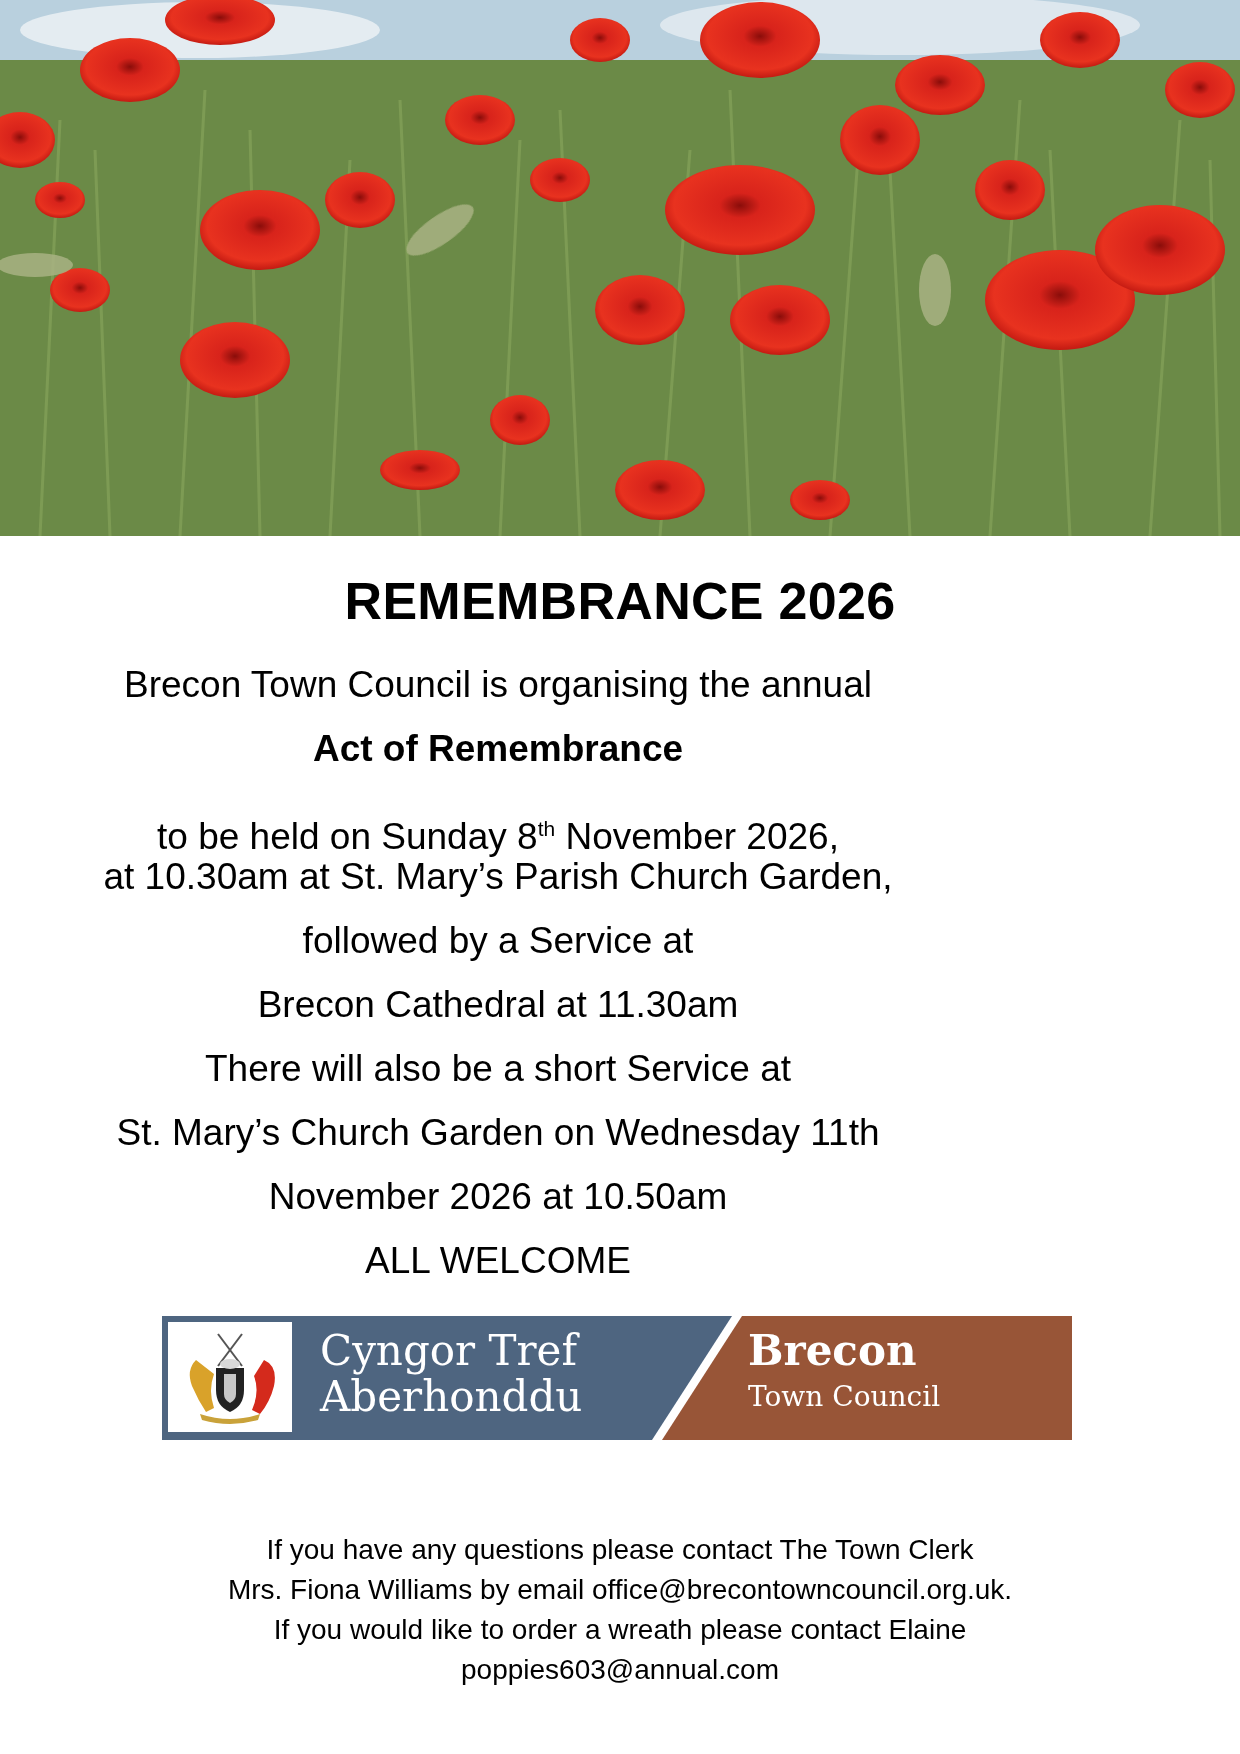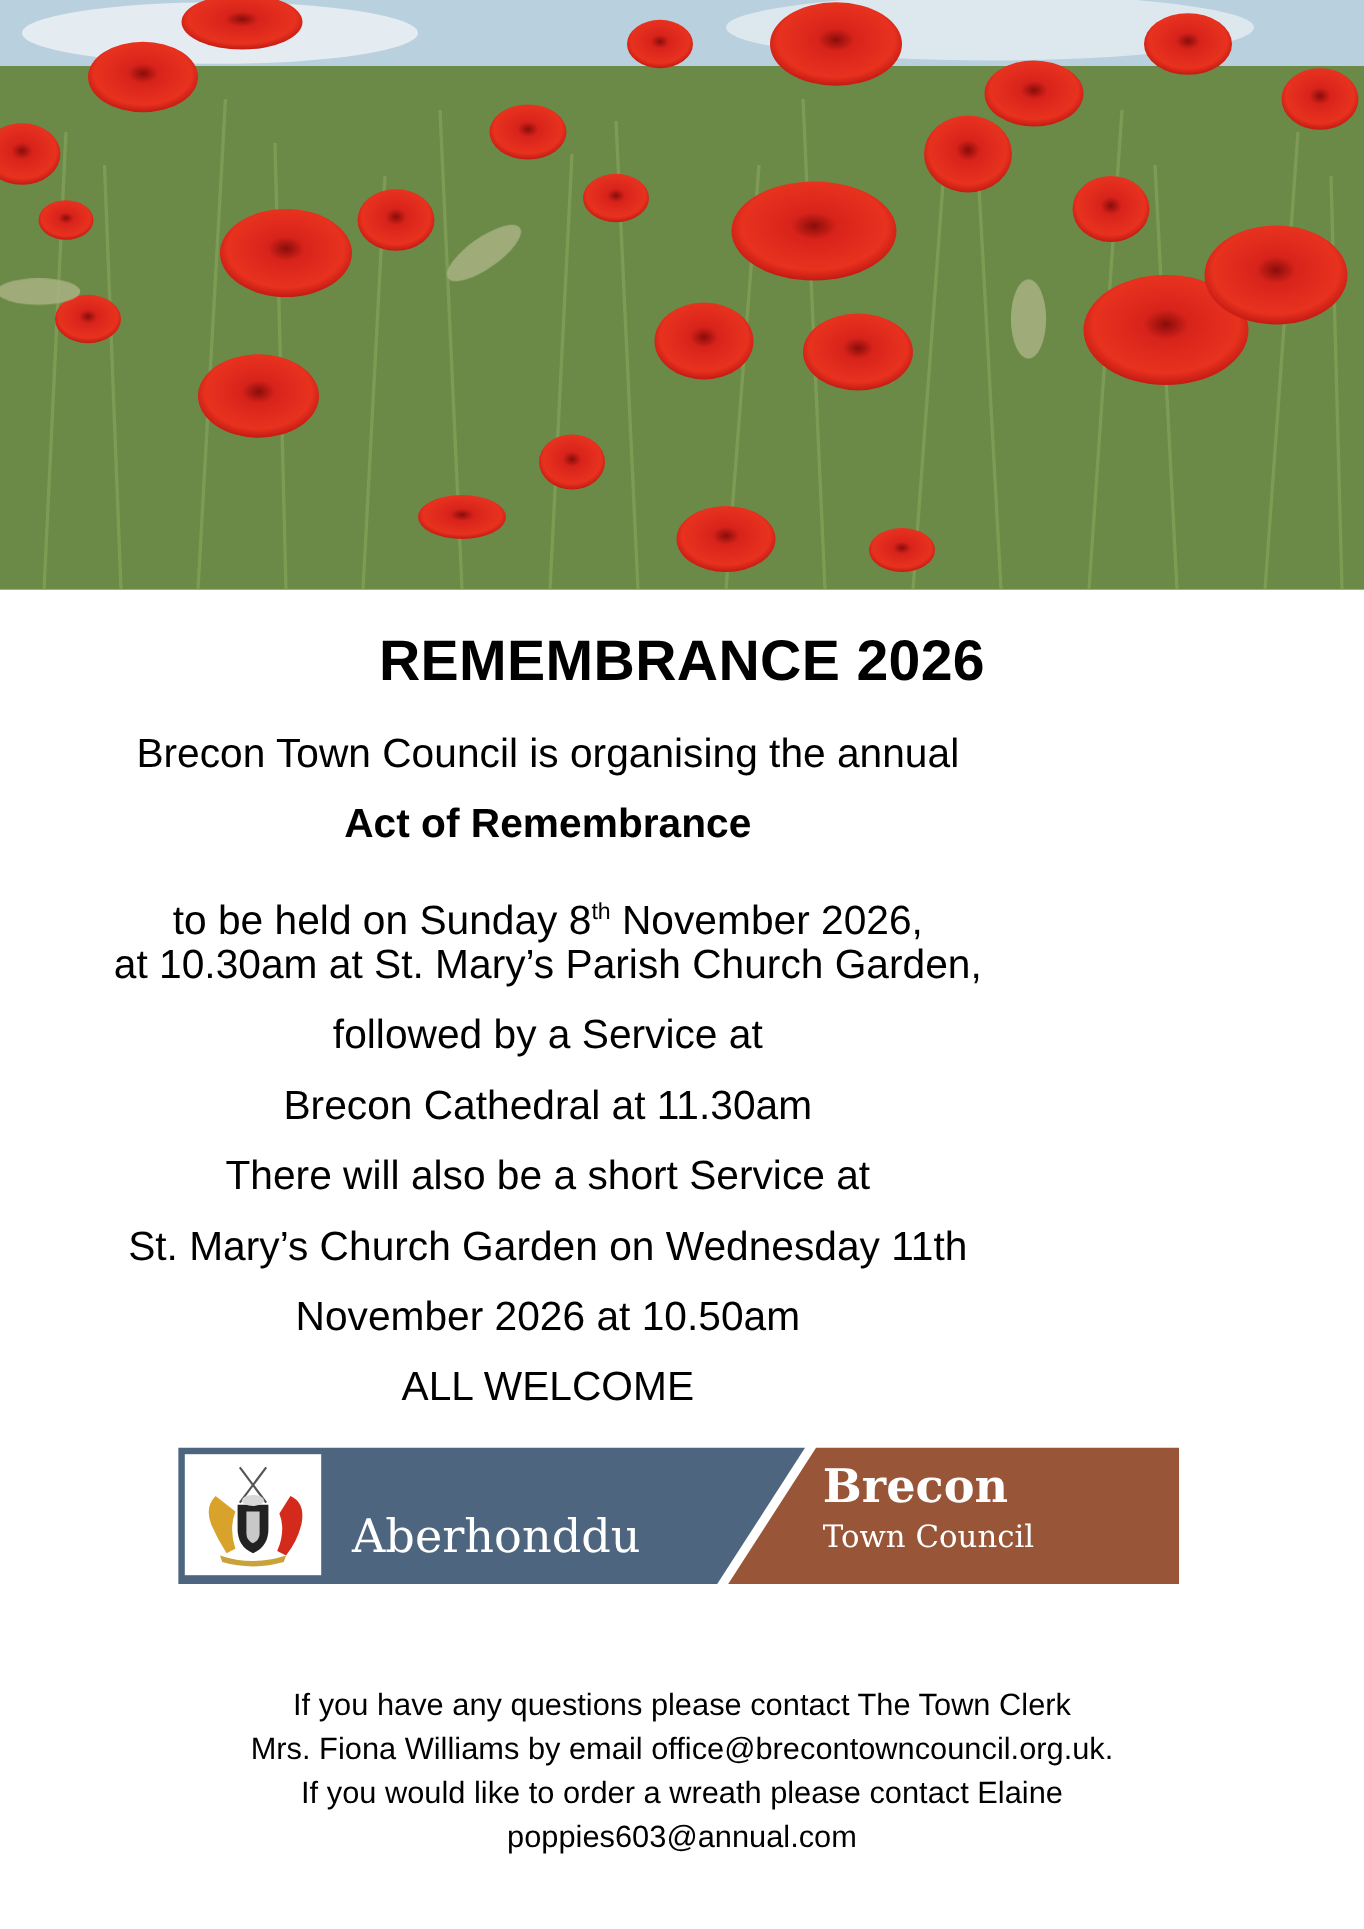--- a/index.html
+++ b/index.html
@@ -117,20 +117,21 @@
       <line x1="50" y1="12" x2="74" y2="44" stroke="#555" stroke-width="2"></line>
       <line x1="74" y1="12" x2="50" y2="44" stroke="#555" stroke-width="2"></line>
       <path d="M28 38 q-10 10 -4 26 q6 14 14 26 l8 -4 q-6 -18 0 -34 z" fill="#d9a22a"></path>
       <path d="M96 38 q14 6 10 26 q-4 16 -14 28 l-8 -4 q8 -18 2 -34 z" fill="#d42a1c"></path>
       <path d="M48 46 h28 v22 q0 16 -14 22 q-14 -6 -14 -22 z" fill="#222"></path>
       <path d="M56 52 h12 v20 q0 6 -6 9 q-6 -3 -6 -9 z" fill="#c8c8c8"></path>
       <ellipse cx="62" cy="42" rx="10" ry="5" fill="#d8d8d8"></ellipse>
       <path d="M32 92 q30 10 60 0 l-2 6 q-28 8 -56 0 z" fill="#c9a23a"></path>
     </svg>
   </div>
+  <div class="cy1">Cyngor Tref</div>
   <div class="cy2">Aberhonddu</div>
   <div class="br1">Brecon</div>
   <div class="br2">Town Council</div>
 </div>
 
 <div>
   <div class="contact" style="top:1518px;">If you have any questions please contact The Town Clerk</div>
   <div class="contact" style="top:1558px;">Mrs. Fiona Williams by email office@brecontowncouncil.org.uk.</div>
   <div class="contact" style="top:1598px;">If you would like to order a wreath please contact Elaine</div>
   <div class="contact" style="top:1638px;">poppies603@annual.com</div>

